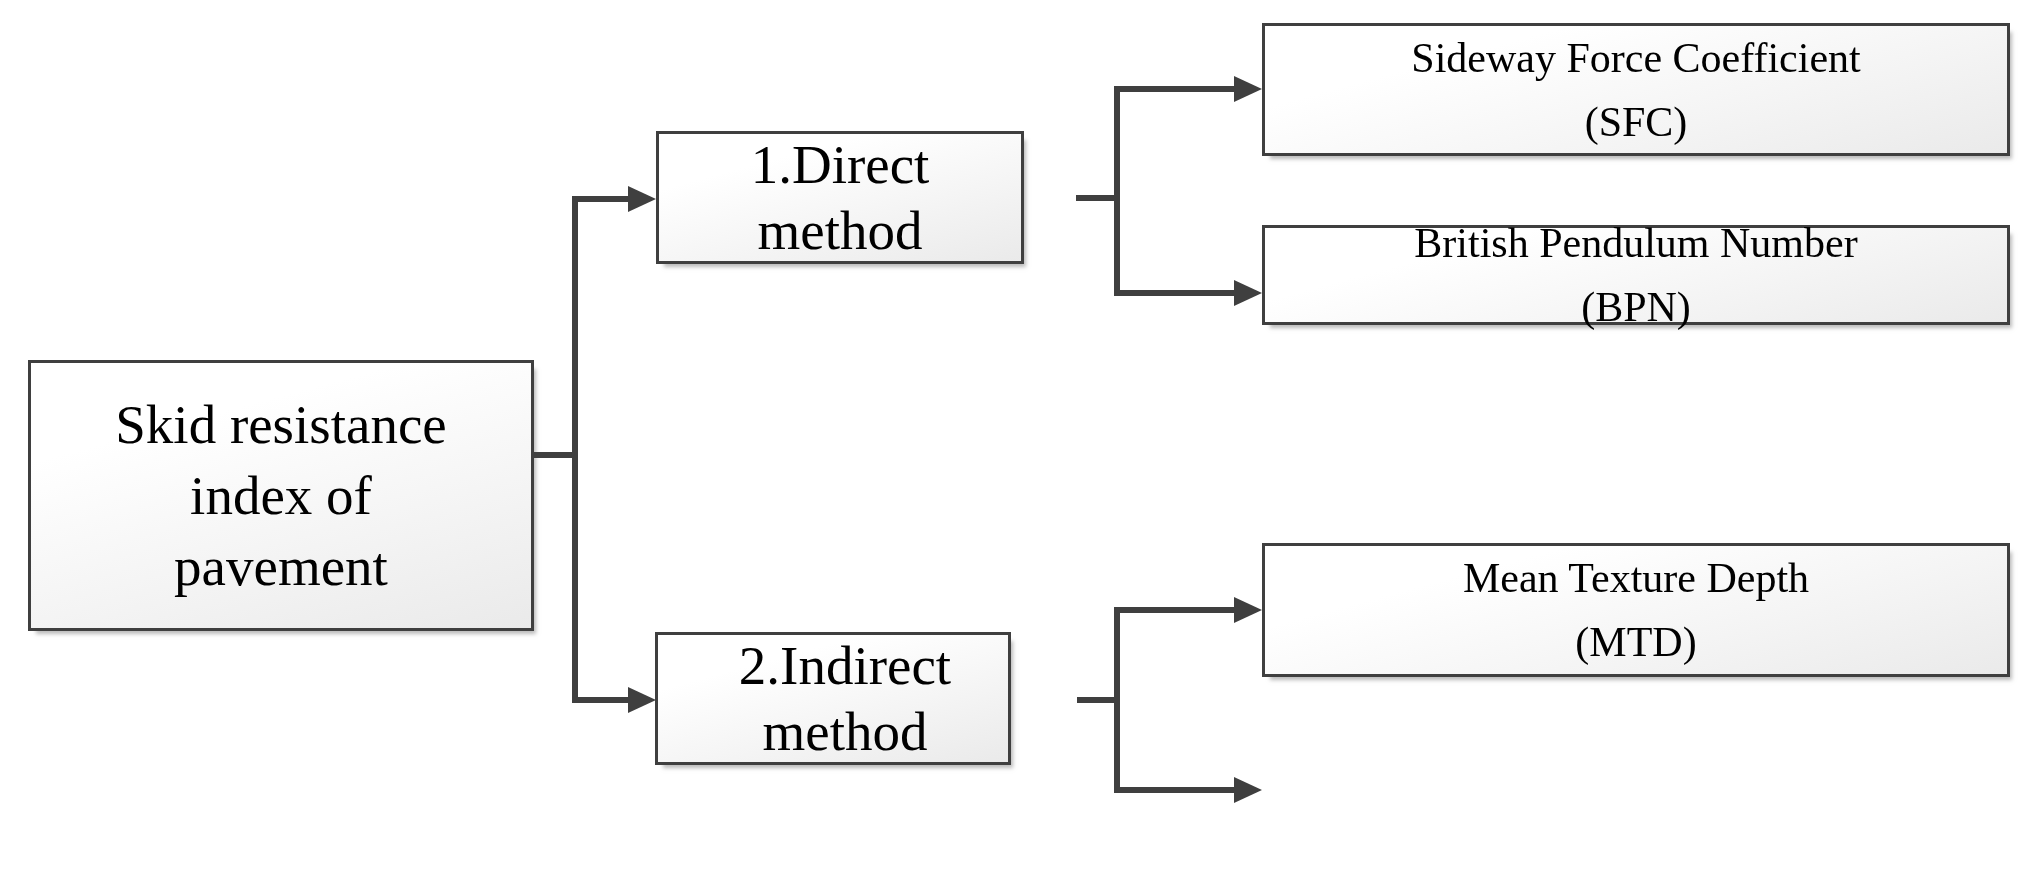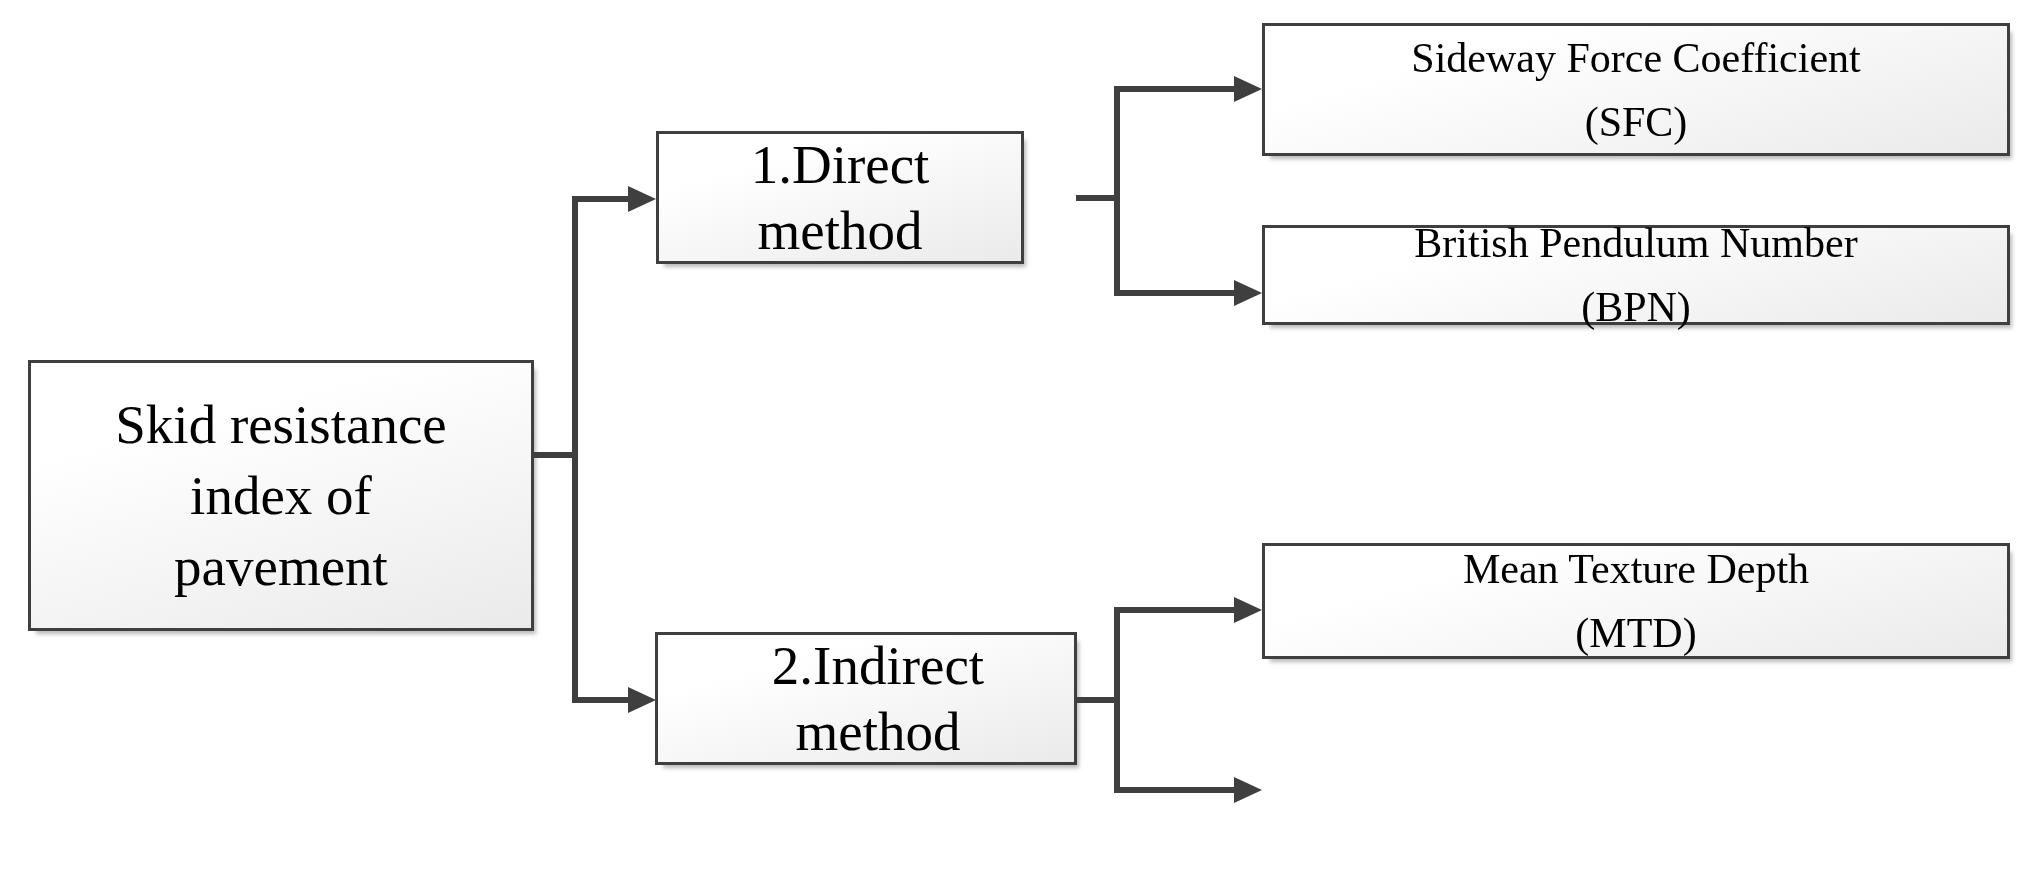--- a/index.html
+++ b/index.html
@@ -40,24 +40,24 @@
     width: 0;
     height: 0;
     border-top: 13px solid transparent;
     border-bottom: 13px solid transparent;
     border-left: 28px solid #3f3f3f;
   }
 
   
   #node-root     { left: 28px;   top: 322px; width: 506px; height: 271px; margin-top: 38px; }
   #node-direct   { left: 656px;  top: 131px; width: 368px; height: 133px; }
-  #node-indirect { left: 655px;  top: 632px; width: 422px; height: 133px; padding-left: 24px; }
+  #node-indirect { left: 655px;  top: 632px; width: 356px; height: 133px; padding-left: 24px; }
   #node-sfc      { left: 1262px; top: 23px;  width: 748px; height: 133px; }
   #node-bpn      { left: 1262px; top: 225px; width: 748px; height: 100px; }
-  #node-mtd      { left: 1262px; top: 543px; width: 748px; height: 116px; }
+  #node-mtd      { left: 1262px; top: 543px; width: 748px; height: 134px; }
   #node-smtd     { left: 1262px; top: 722px; width: 748px; height: 136px; }
 
   
   #edge-root-stub        { left: 534px;  top: 452px; width: 44px;  height: 6px; }
   #edge-trunk-vertical   { left: 572px;  top: 196px; width: 6px;   height: 507px; }
   #edge-direct-inlet     { left: 572px;  top: 196px; width: 56px;  height: 6px; }
   #arrow-direct          { left: 628px;  top: 186px; }
   #edge-indirect-inlet   { left: 572px;  top: 697px; width: 56px;  height: 6px; }
   #arrow-indirect        { left: 628px;  top: 687px; }
 

